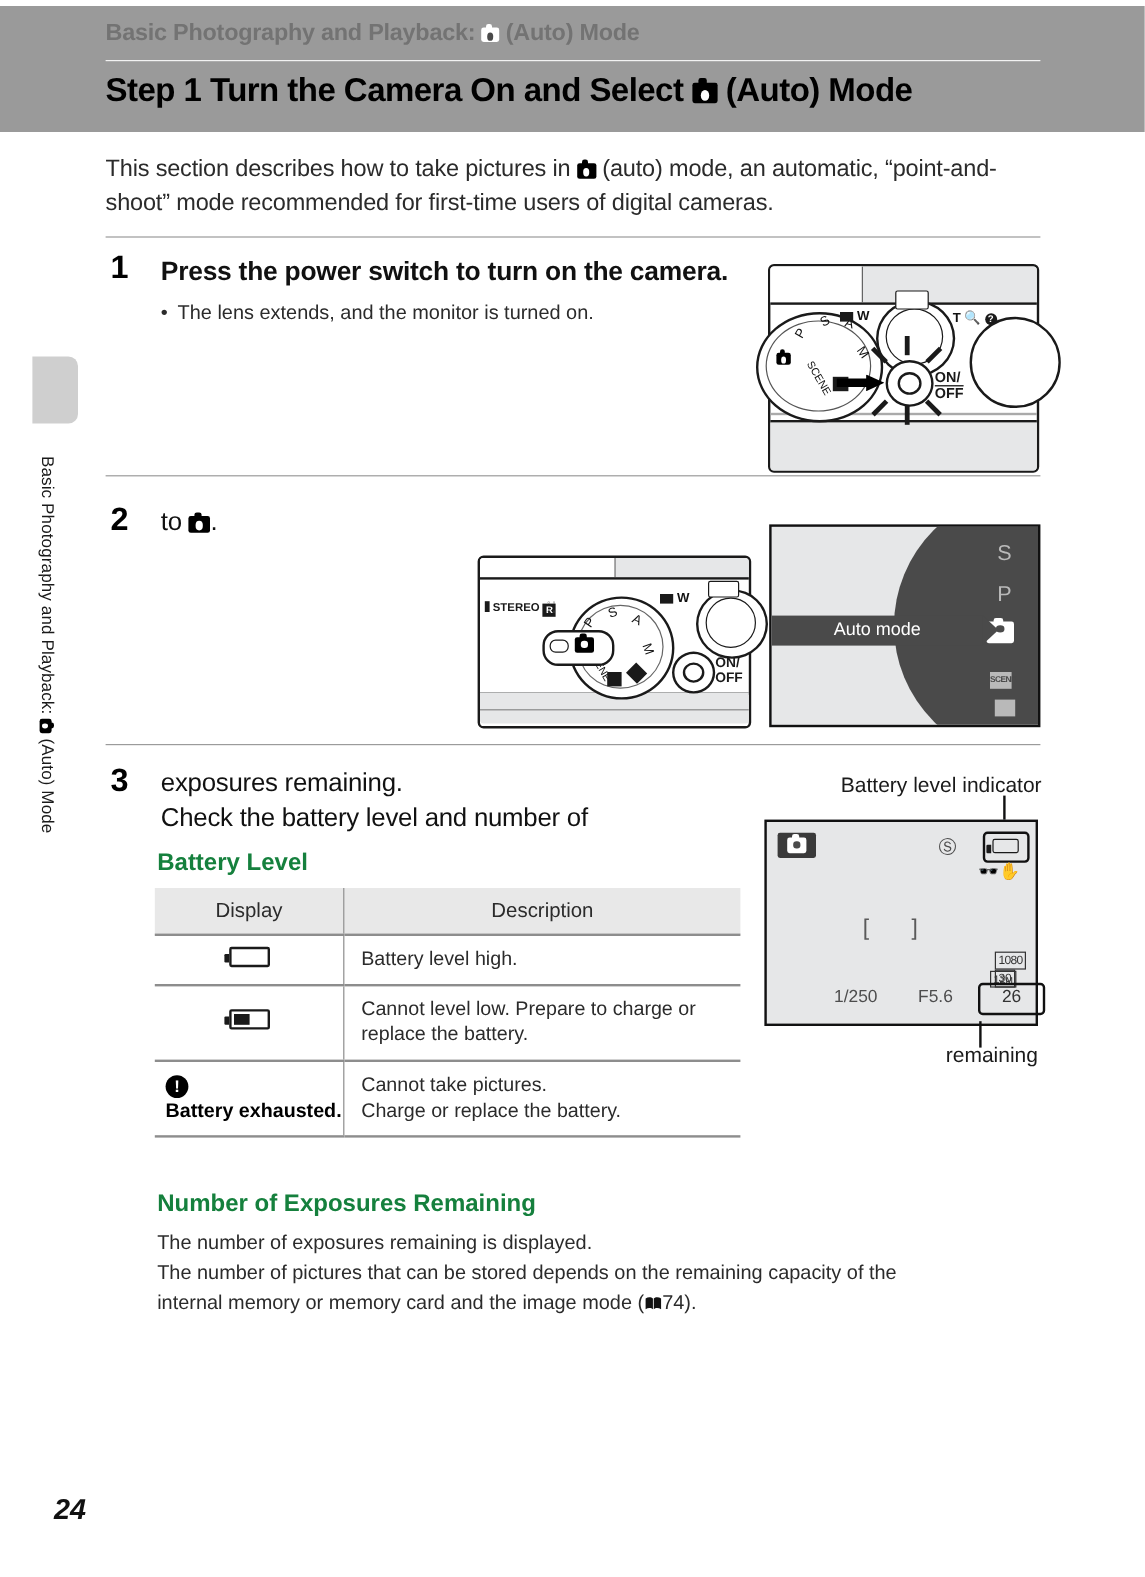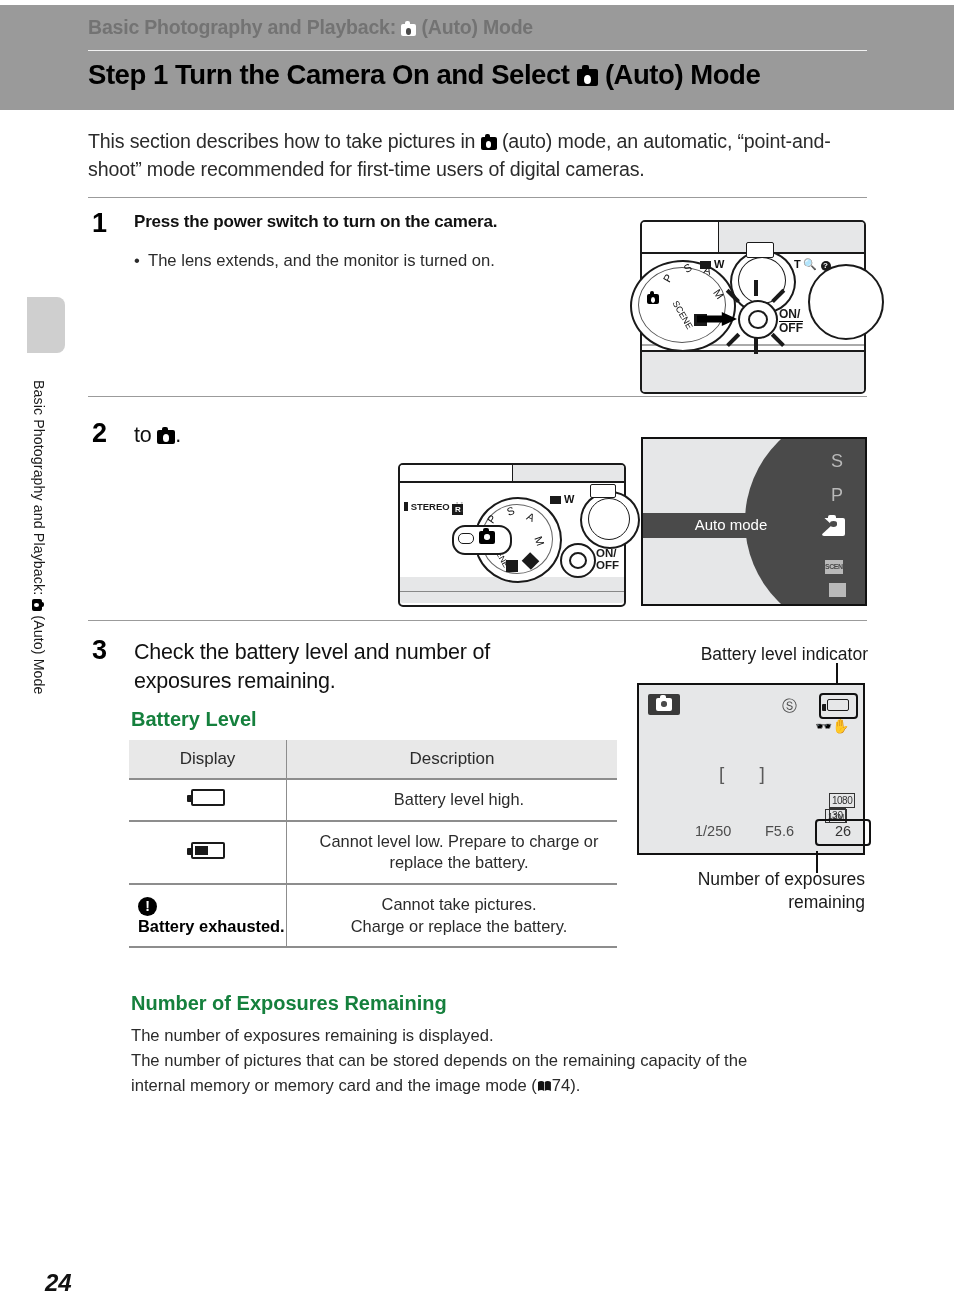--- a/index.html
+++ b/index.html
@@ -52,21 +52,21 @@
   }
   
   .step-num{
     position:absolute;font-size:27px;font-weight:bold;color:#000;
     line-height:1;
   }
   .step-body{
     position:absolute;font-size:21.5px;line-height:1.35;color:#111;
     letter-spacing:-0.2px;
   }
-  .step-body.bold{font-weight:bold;font-size:17px;}
+  .step-body.bold{font-weight:bold;font-size:22px;}
   .bullet{
     position:absolute;font-size:16.6px;color:#2b2b2b;line-height:1.3;
   }
   .bullet .dot{display:inline-block;width:14px;}
   .sub-head{
     position:absolute;font-size:20px;font-weight:bold;color:#15803d;
   }
   .para{
     position:absolute;font-size:16.6px;line-height:1.5;color:#2b2b2b;
   }
@@ -90,21 +90,21 @@
   .book-ico{
     display:inline-block;width:15px;height:12px;vertical-align:-1px;
     position:relative;
   }
   .book-ico svg{display:block;}
   
   .tbl{
     position:absolute;left:129px;top:740px;width:488px;
     border-collapse:collapse;font-size:16.4px;color:#2b2b2b;
   }
-  .tbl th,.tbl td{padding:0;vertical-align:middle;text-align:center;}
+  .tbl th,.tbl td{padding:0;vertical-align:middle;}
   .tbl thead th{
     background:#e8e8e8;font-weight:normal;font-size:17px;color:#2b2b2b;
     height:38px;text-align:center;border-bottom:2.5px solid #8d8d8d;
   }
   .tbl thead th.c1{width:148px;border-right:1.6px solid #8d8d8d;}
   .tbl tbody td{border-bottom:2.5px solid #8d8d8d;}
   .tbl td.c1{
     width:148px;text-align:center;border-right:1.6px solid #8d8d8d;
     padding:8px 0;
   }
@@ -196,21 +196,21 @@
   .lv-fstop{position:absolute;left:126px;top:0;}
   .lv-exp{
     position:absolute;left:176px;top:-4px;width:52px;height:23px;
     border:2.2px solid #111;border-radius:4px;
   }
   .lv-exp span{position:absolute;left:0;right:0;top:2px;text-align:center;font-size:14.5px;color:#333;}
   .leader{position:absolute;background:#111;width:1.6px;}
   
   .pageno{
     position:absolute;left:45px;top:1245px;font-size:24px;font-style:italic;
-    font-weight:bold;color:#111;margin-top:24px;
+    font-weight:bold;color:#111;
   }
   .lbl-sm{position:absolute;font-size:11px;color:#111;}
 </style>
 </head>
 <body>
 
 <div class="header-band"></div>
 
 <div class="header-chapter">
   <span>Basic Photography and Playback:</span>
@@ -364,22 +364,22 @@
   <div class="mode-banner">
     <span>Auto mode</span>
     <div class="tip"></div>
   </div>
 </div>
 
 <div class="rule" style="top:620px;"></div>
 
 <div class="step-num" style="left:92px;top:637px;">3</div>
 <div class="step-body" style="left:134px;top:638px;width:500px;">
+  <div>exposures remaining.</div>
   <div>Check the battery level and number of</div>
-  <div>exposures remaining.</div>
 </div>
 <div class="sub-head" style="left:131px;top:708px;">Battery Level</div>
 
 <table class="tbl">
   <thead>
     <tr>
       <th class="c1">Display</th>
       <th>Description</th>
     </tr>
   </thead>
@@ -434,21 +434,20 @@
     <span class="lv-shutter">1/250</span>
     <span class="lv-fstop">F5.6</span>
     <span class="lv-exp">
       <span>26</span>
     </span>
   </div>
 </div>
 
 <div class="leader" style="left:816px;top:851px;height:22px;"></div>
 <div class="caption" style="left:620px;top:868px;width:245px;text-align:right;">
-  <div>Number of exposures</div>
   <div>remaining</div>
 </div>
 
 <div class="sub-head" style="left:131px;top:992px;">Number of Exposures Remaining</div>
 <div class="para" style="left:131px;top:1024px;width:730px;">
   <div>The number of exposures remaining is displayed.</div>
   <div>The number of pictures that can be stored depends on the remaining capacity of the</div>
   <div>
     <span>internal memory or memory card and the image mode (</span><span class="book-ico"><svg width="15" height="12" viewBox="0 0 15 12">
           <path d="M1 2 C3 0.6 5.6 0.6 7.1 2 L7.1 11 C5.6 9.6 3 9.6 1 11 Z" fill="#111"></path>

